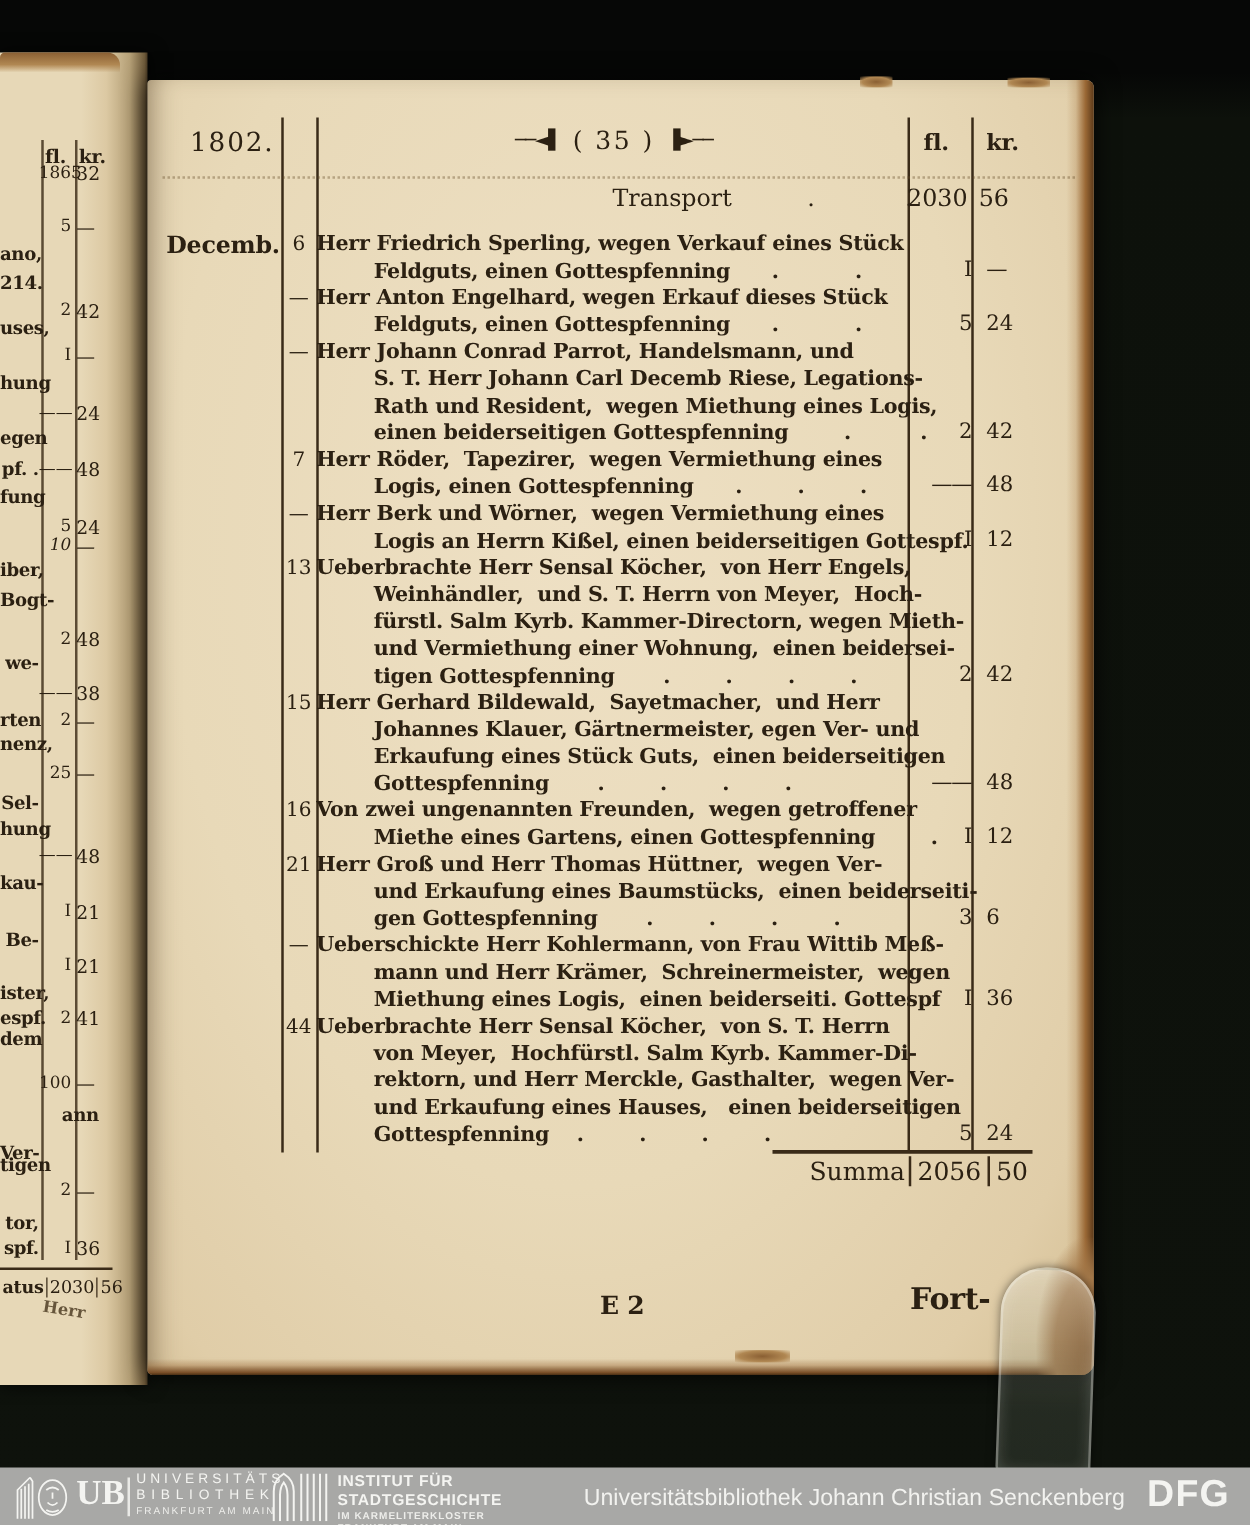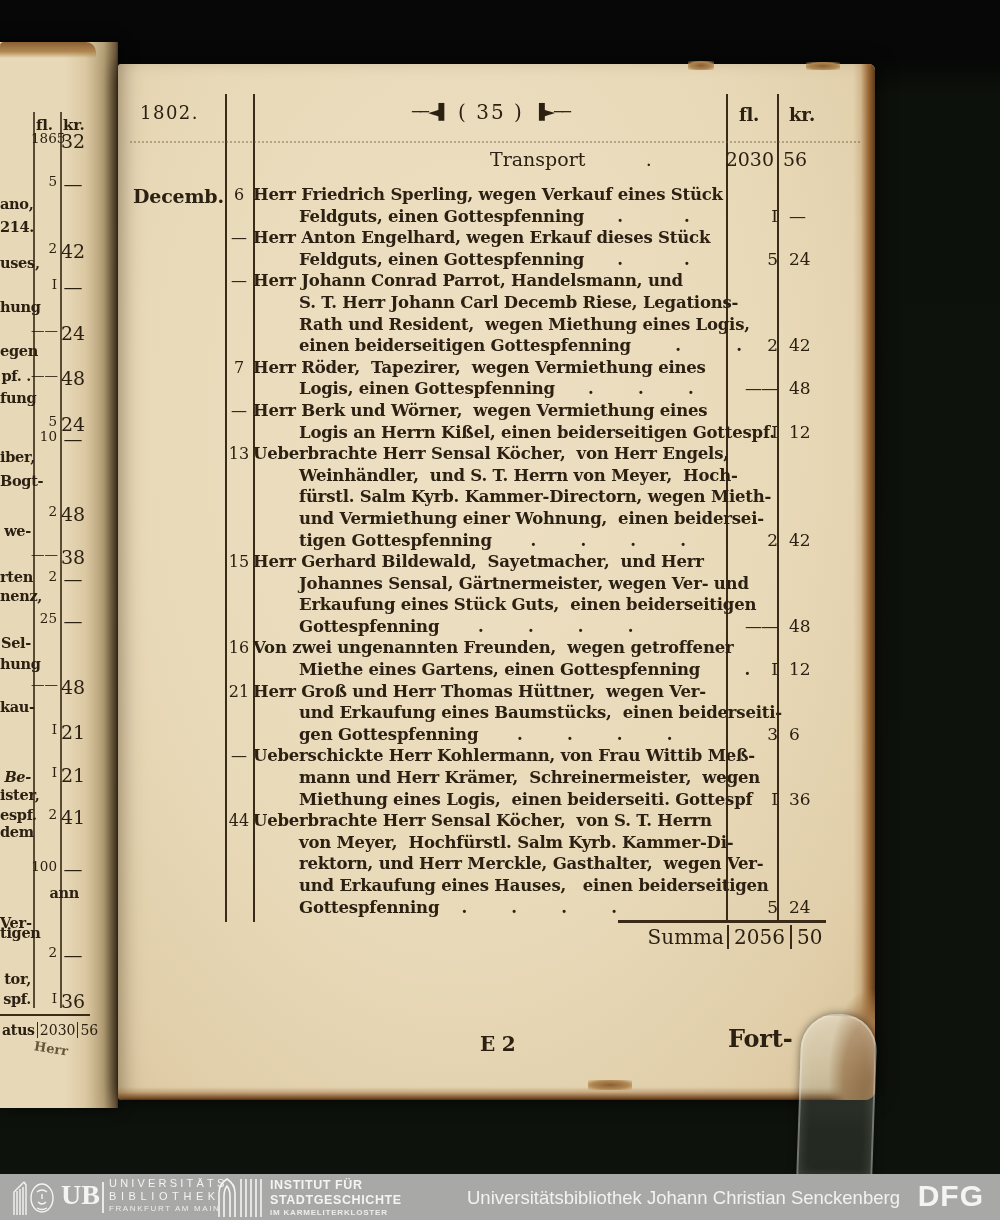--- a/index.html
+++ b/index.html
@@ -13,21 +13,21 @@
       box-shadow:0 0 14px rgba(0,0,0,.8);}
   .left-strip .top-edge{position:absolute;left:0;top:0;width:96px;height:16px;
       background:linear-gradient(180deg,#8a5f33,#b08752 60%,transparent);border-radius:4px 10px 0 0;}
   .lrule{position:absolute;top:70px;height:896px;width:1.6px;background:#43321d;opacity:.85;}
   .lrule.r1{left:33px}.lrule.r2{left:60px}
   .lhead{position:absolute;top:74px;font-weight:bold;font-size:15px;color:#2b2012;}
   .lhead.f{left:36px}.lhead.k{left:63px}
   .lrow{position:absolute;left:0;width:86px;display:flex;color:#2b2012;}
   .lrow .frag{width:31px;text-align:right;font-weight:bold;font-size:14.5px;letter-spacing:-.3px;}
   .lrow .lfl{width:26px;text-align:right;font-size:13.5px;padding-right:1px;}
-  .lrow .lkr{width:24px;text-align:center;font-size:19px;padding-left:3px;}
+  .lrow .lkr{width:24px;text-align:left;font-size:15px;padding-left:3px;}
   .lsum-rule{position:absolute;left:0;top:972px;width:90px;height:2px;background:#3a2b18;}
   .lsum{position:absolute;left:0;top:980px;display:flex;color:#2b2012;font-size:14px;}
   .lsum span{padding:0 2px;}
   .lsum .v{border-left:1.5px solid #3a2b18;}
   .lcatch{position:absolute;left:34px;top:999px;font-weight:bold;font-size:13px;
       color:rgba(70,52,28,.8);transform:rotate(9deg);}
   
   .page{position:absolute;left:118px;top:64px;width:757px;height:1036px;
       background:radial-gradient(ellipse at 45% 35%,#eee0c4 0%,#e8d9b8 55%,#e0cda8 85%,#d3bd92 100%);
       border-radius:3px 6px 10px 4px;
@@ -36,21 +36,21 @@
   .page .right-edge{position:absolute;right:0;top:0;bottom:0;width:22px;border-radius:0 6px 10px 0;
       background:linear-gradient(90deg,transparent,rgba(160,110,55,.25) 35%,#9a6835 70%,#5c3a1a 100%);}
   .page .bottom-edge{position:absolute;left:0;right:0;bottom:0;height:13px;border-radius:0 0 10px 4px;
       background:linear-gradient(180deg,transparent,rgba(150,100,50,.35) 40%,#7a4f28 85%,#4a2f14 100%);}
   .page .corner-wear{position:absolute;right:0;bottom:0;width:46px;height:110px;
       background:radial-gradient(ellipse at 90% 80%,#8a5c30 0%,#a4794a 45%,transparent 72%);
       border-radius:0 0 10px 0;}
   .chip{position:absolute;background:radial-gradient(ellipse,#8a5f33 0%,#b08752 60%,transparent 100%);}
   .antiqua{font-family:"DejaVu Serif",serif;font-weight:normal;}
   .fraktur{font-family:"DejaVu Serif",serif;font-weight:bold;letter-spacing:-.2px;}
-  .year{position:absolute;left:22px;top:38px;font-size:18px;letter-spacing:1.5px;}
+  .year{position:absolute;left:34px;top:38px;font-size:21px;letter-spacing:1.5px;}
   .ornrow{position:absolute;left:228px;top:36px;width:290px;display:flex;
       justify-content:center;align-items:center;gap:9px;}
   .orn{font-family:"DejaVu Sans",sans-serif;font-size:15px;letter-spacing:-1px;color:#2b2012;}
   .pagenum{font-size:20px;letter-spacing:2px;}
   .colhead{position:absolute;top:40px;font-size:18px;text-align:center;}
   .colhead.f{left:606px;width:50px;}
   .colhead.k{left:661px;width:46px;}
   .vrule{position:absolute;top:30px;height:828px;width:2px;background:#3a2b18;}
   .vrule.a{left:107px}.vrule.b{left:135px}.vrule.c{left:608px}.vrule.d{left:659px}
   .dotline{position:absolute;left:12px;top:77px;width:730px;border-top:2px dotted rgba(100,75,40,.38);}
@@ -168,21 +168,21 @@
       <div class="lrow" style="top: 347px;">
         <span class="frag">fung</span>
         <span class="lfl antiqua"></span>
         <span class="lkr antiqua"></span>
       </div>
       <div class="lrow" style="top: 371px;">
         <span class="frag"></span>
         <span class="lfl antiqua">5</span>
         <span class="lkr antiqua">24</span>
       </div>
-      <div class="lrow" style="top: 386px;">
+      <div class="lrow" style="top: 386px; font-style: italic;">
         <span class="frag"></span>
         <span class="lfl antiqua">10</span>
         <span class="lkr antiqua">—</span>
       </div>
       <div class="lrow" style="top: 406px;">
         <span class="frag">iber,</span>
         <span class="lfl antiqua"></span>
         <span class="lkr antiqua"></span>
       </div>
       <div class="lrow" style="top: 430px;">
@@ -238,21 +238,21 @@
       <div class="lrow" style="top: 656px;">
         <span class="frag">kau-</span>
         <span class="lfl antiqua"></span>
         <span class="lkr antiqua"></span>
       </div>
       <div class="lrow" style="top: 679px;">
         <span class="frag"></span>
         <span class="lfl antiqua">I</span>
         <span class="lkr antiqua">21</span>
       </div>
-      <div class="lrow" style="top: 726px; font-style: italic;">
+      <div class="lrow" style="top: 702px;">
         <span class="frag">Be-</span>
         <span class="lfl antiqua"></span>
         <span class="lkr antiqua"></span>
       </div>
       <div class="lrow" style="top: 722px;">
         <span class="frag"></span>
         <span class="lfl antiqua">I</span>
         <span class="lkr antiqua">21</span>
       </div>
       <div class="lrow" style="top: 744px;">
@@ -400,21 +400,21 @@
           <div class="t-line cont">und Vermiethung einer Wohnung,  einen beidersei-</div>
           <div class="t-line cont">tigen Gottespfenning       .        .        .        .</div>
         </div>
         <div class="cell-fl antiqua">2</div>
         <div class="cell-kr antiqua">42</div>
       </div>
       <div class="entry">
         <div class="cell-day antiqua">15</div>
         <div class="cell-text fraktur">
           <div class="t-line">Herr Gerhard Bildewald,  Sayetmacher,  und Herr</div>
-          <div class="t-line cont">Johannes Sensal, Gärtnermeister, wegen Ver- und</div>
+          <div class="t-line cont">Johannes Klauer, Gärtnermeister, egen Ver- und</div>
           <div class="t-line cont">Erkaufung eines Stück Guts,  einen beiderseitigen</div>
           <div class="t-line cont">Gottespfenning       .        .        .        .</div>
         </div>
         <div class="cell-fl antiqua">——</div>
         <div class="cell-kr antiqua">48</div>
       </div>
       <div class="entry">
         <div class="cell-day antiqua">16</div>
         <div class="cell-text fraktur">
           <div class="t-line">Von zwei ungenannten Freunden,  wegen getroffener</div>

